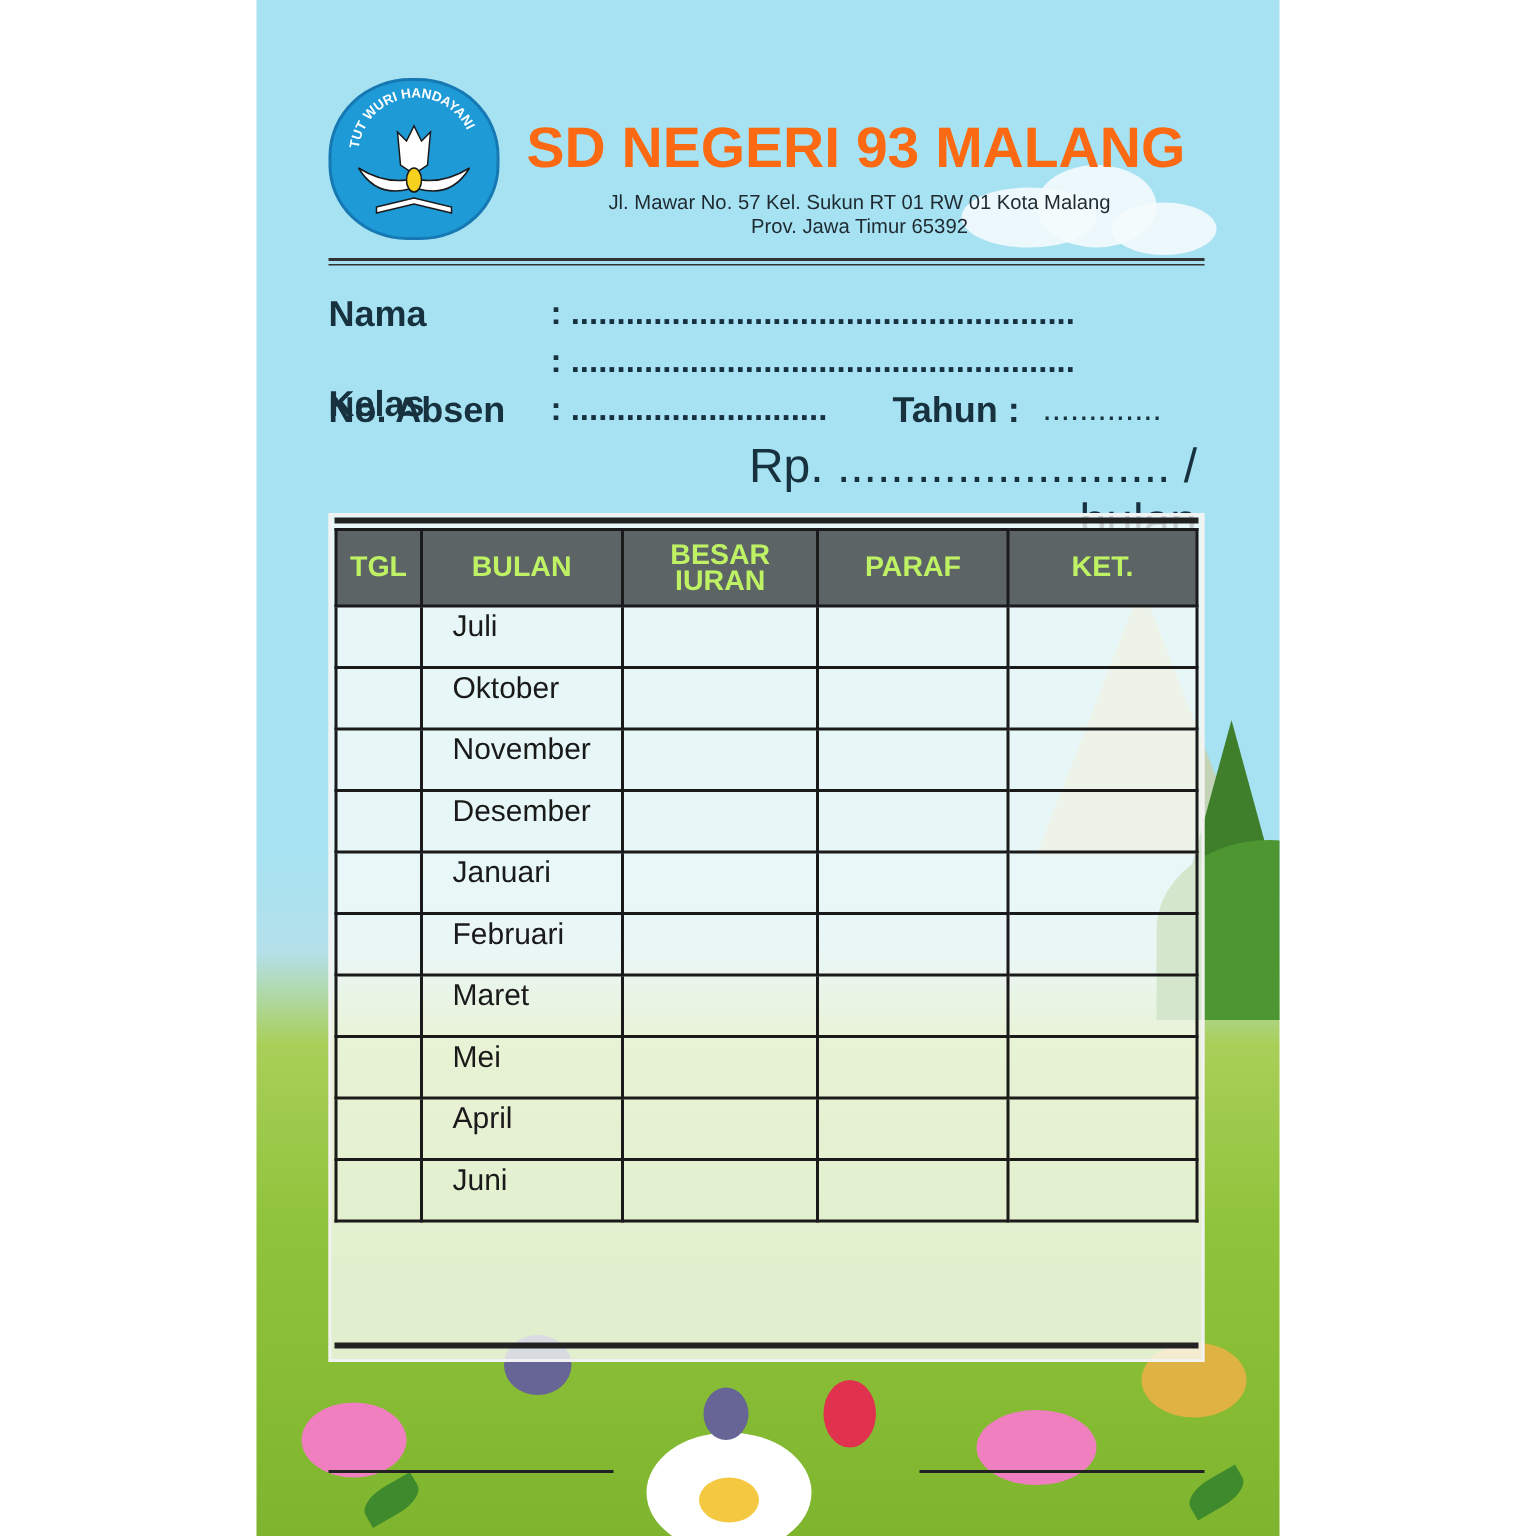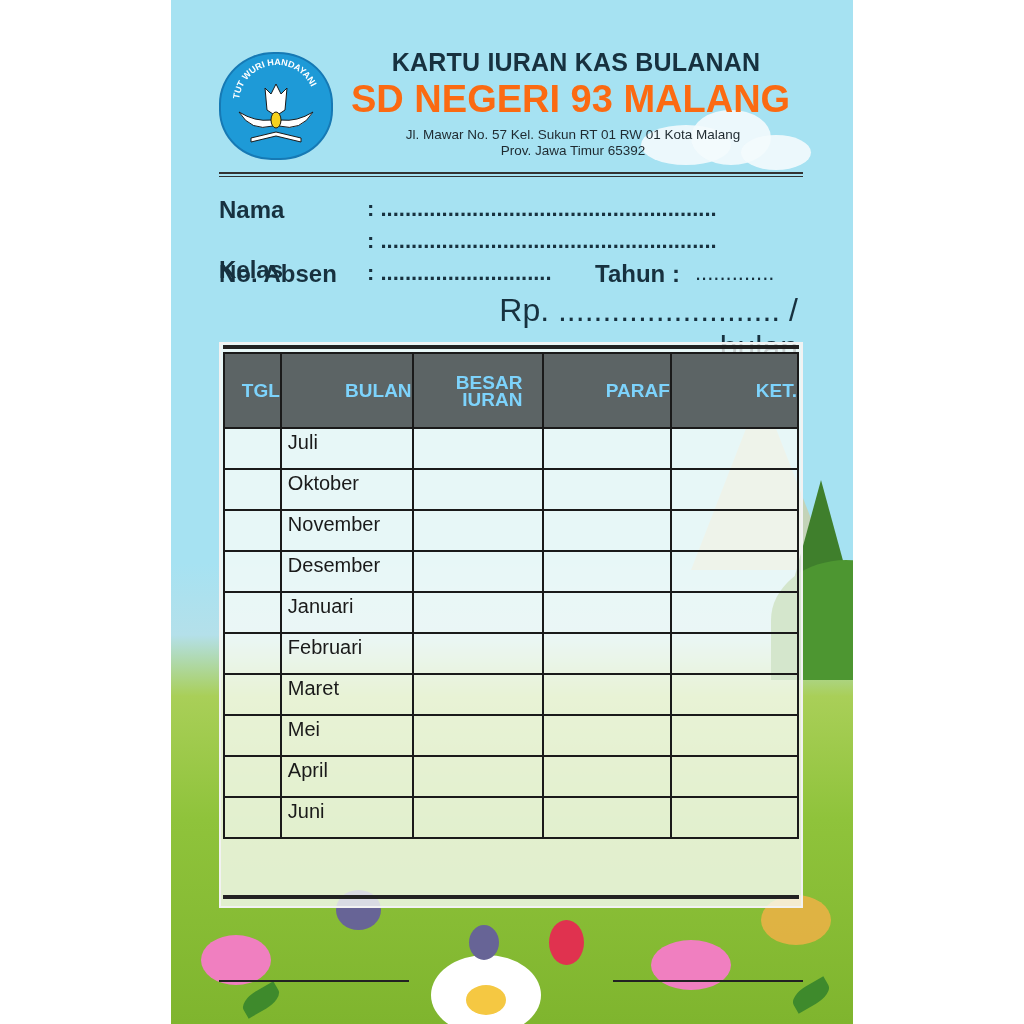--- a/index.html
+++ b/index.html
@@ -20,22 +20,22 @@
   .hr1{position:absolute;left:48px;top:172px;width:584px;height:2px;background:#333;}
   .hr2{position:absolute;left:48px;top:176px;width:584px;height:1px;background:#333;}
   .field{position:absolute;font-size:24px;font-weight:bold;color:#17313f;}
   .dots{position:absolute;font-size:22px;color:#17313f;letter-spacing:0;white-space:nowrap;overflow:hidden;}
   .rp{position:absolute;font-size:32px;color:#17313f;}
   
   .tbl-wrap{position:absolute;left:48px;top:342px;width:584px;height:566px;background:rgba(250,252,248,0.78);border:2px solid #f2f2f2;box-sizing:border-box;}
   .tbl-top{position:absolute;left:52px;top:345px;width:576px;height:4px;background:#222;}
   .tbl-bot{position:absolute;left:52px;top:895px;width:576px;height:4px;background:#222;}
   table{position:absolute;left:52px;top:352px;border-collapse:collapse;width:576px;}
-  th{background:#5c6465;color:#7dd3fc;font-weight:bold;font-size:19px;height:49px;border:2px solid #1a1a1a;text-align:right;padding:0;line-height:17px;}
-  td{border:2px solid #1a1a1a;height:37px;padding:0 6px;vertical-align:top;font-size:20px;color:#1a1a1a;}
+  th{background:#5c6465;color:#bef264;font-weight:bold;font-size:19px;height:49px;border:2px solid #1a1a1a;text-align:center;padding:0;line-height:17px;}
+  td{border:2px solid #1a1a1a;height:37px;padding:0 20px;vertical-align:top;font-size:20px;color:#1a1a1a;}
   td.month{padding-top:2px;}
   .sig{position:absolute;top:980px;height:2px;background:#222;}
   
   .kid{position:absolute;border-radius:50%;}
 </style>
 </head>
 <body>
 
 <div class="card">
 
@@ -63,21 +63,20 @@
         <textPath href="#arc" startOffset="4%">TUT WURI HANDAYANI</textPath>
       </text>
       <path d="M44,34 L46,56 L55,62 L64,56 L66,34 L60,40 L55,30 L50,40 Z" fill="#ffffff" stroke="#1a1a1a" stroke-width="1"></path>
       <path d="M18,58 Q30,78 52,72 L50,66 Q34,68 18,58 Z" fill="#ffffff" stroke="#1a1a1a" stroke-width="1"></path>
       <path d="M92,58 Q80,78 58,72 L60,66 Q76,68 92,58 Z" fill="#ffffff" stroke="#1a1a1a" stroke-width="1"></path>
       <ellipse cx="55" cy="66" rx="5" ry="8" fill="#f6d21e" stroke="#1a1a1a" stroke-width="1"></ellipse>
       <path d="M30,84 L55,78 L80,84 L80,88 L55,82 L30,88 Z" fill="#ffffff" stroke="#1a1a1a" stroke-width="1"></path>
     </svg>
   </div>
 
-  <div class="title1">KARTU IURAN KAS BULANAN</div>
   <div class="title2">SD NEGERI 93 MALANG</div>
   <div class="addr">
     <div>Jl. Mawar No. 57 Kel. Sukun RT 01 RW 01 Kota Malang</div>
     <div>Prov. Jawa Timur 65392</div>
   </div>
   <div class="hr1"></div>
   <div class="hr2"></div>
 
   <div class="field" style="left:48px;top:196px;">Nama</div>
   <div class="dots" style="left:196px;top:196px;width:432px;font-weight:bold;">: .......................................................</div>
@@ -96,21 +95,21 @@
       <col style="width:57px">
         <col style="width:132px">
         <col style="width:131px">
         <col style="width:128px">
         <col style="width:128px">
     </colgroup>
     <thead>
       <tr>
         <th>TGL</th>
         <th>BULAN</th>
-        <th style="padding:12px 20px;">BESAR IURAN</th>
+        <th style="padding:0 20px;">BESAR IURAN</th>
         <th>PARAF</th>
         <th>KET.</th>
       </tr>
     </thead>
     <tbody>
       <tr>
           <td></td>
           <td class="month">Juli</td>
           <td></td>
           <td></td>

